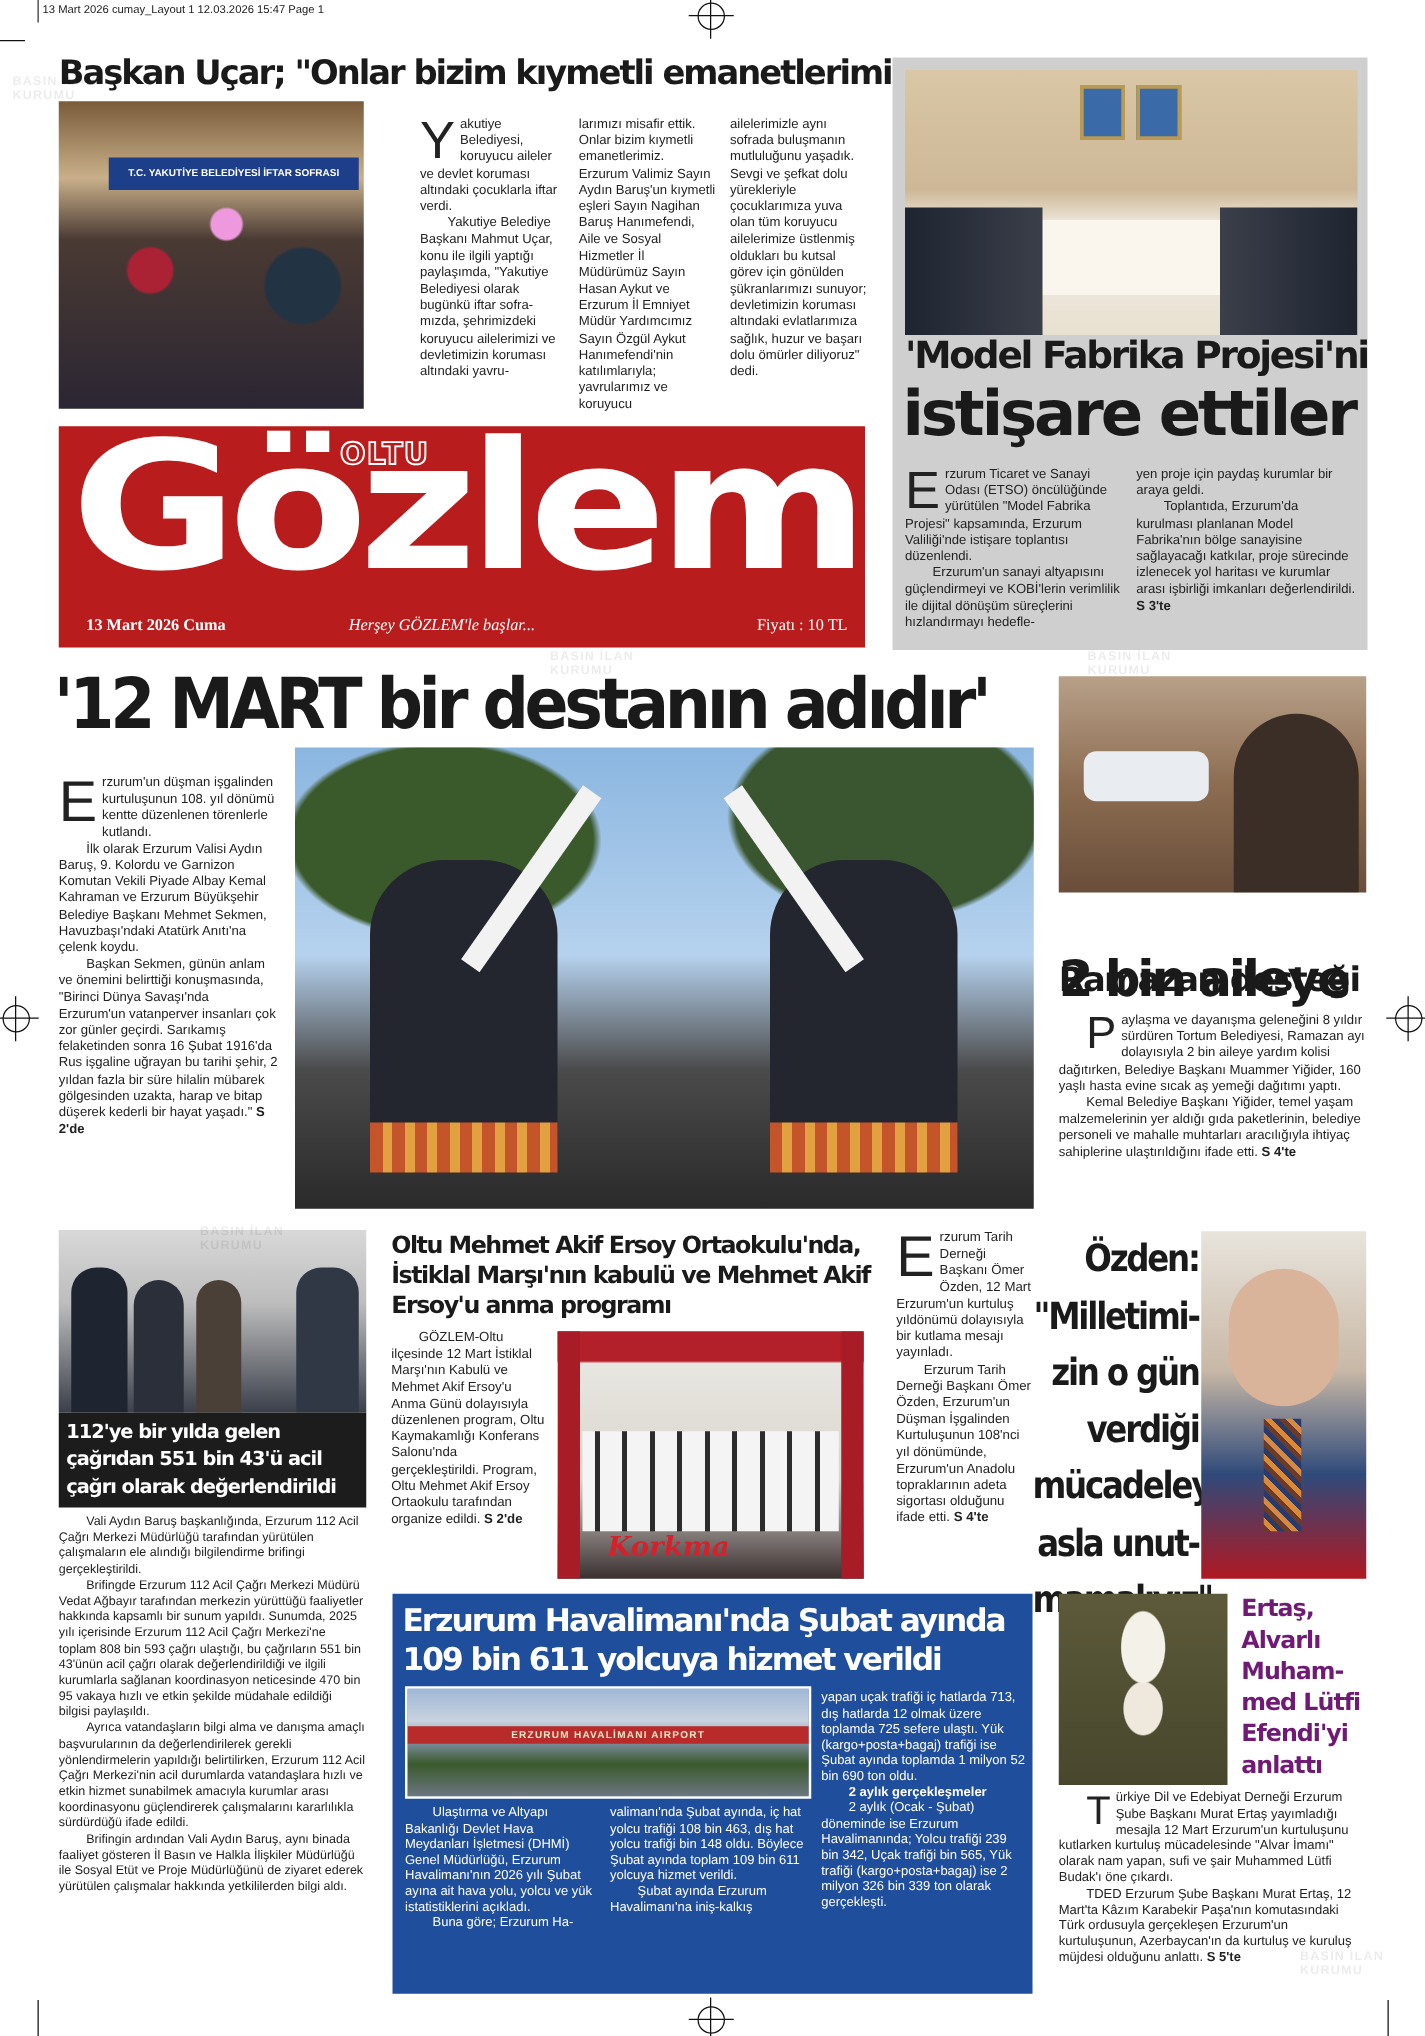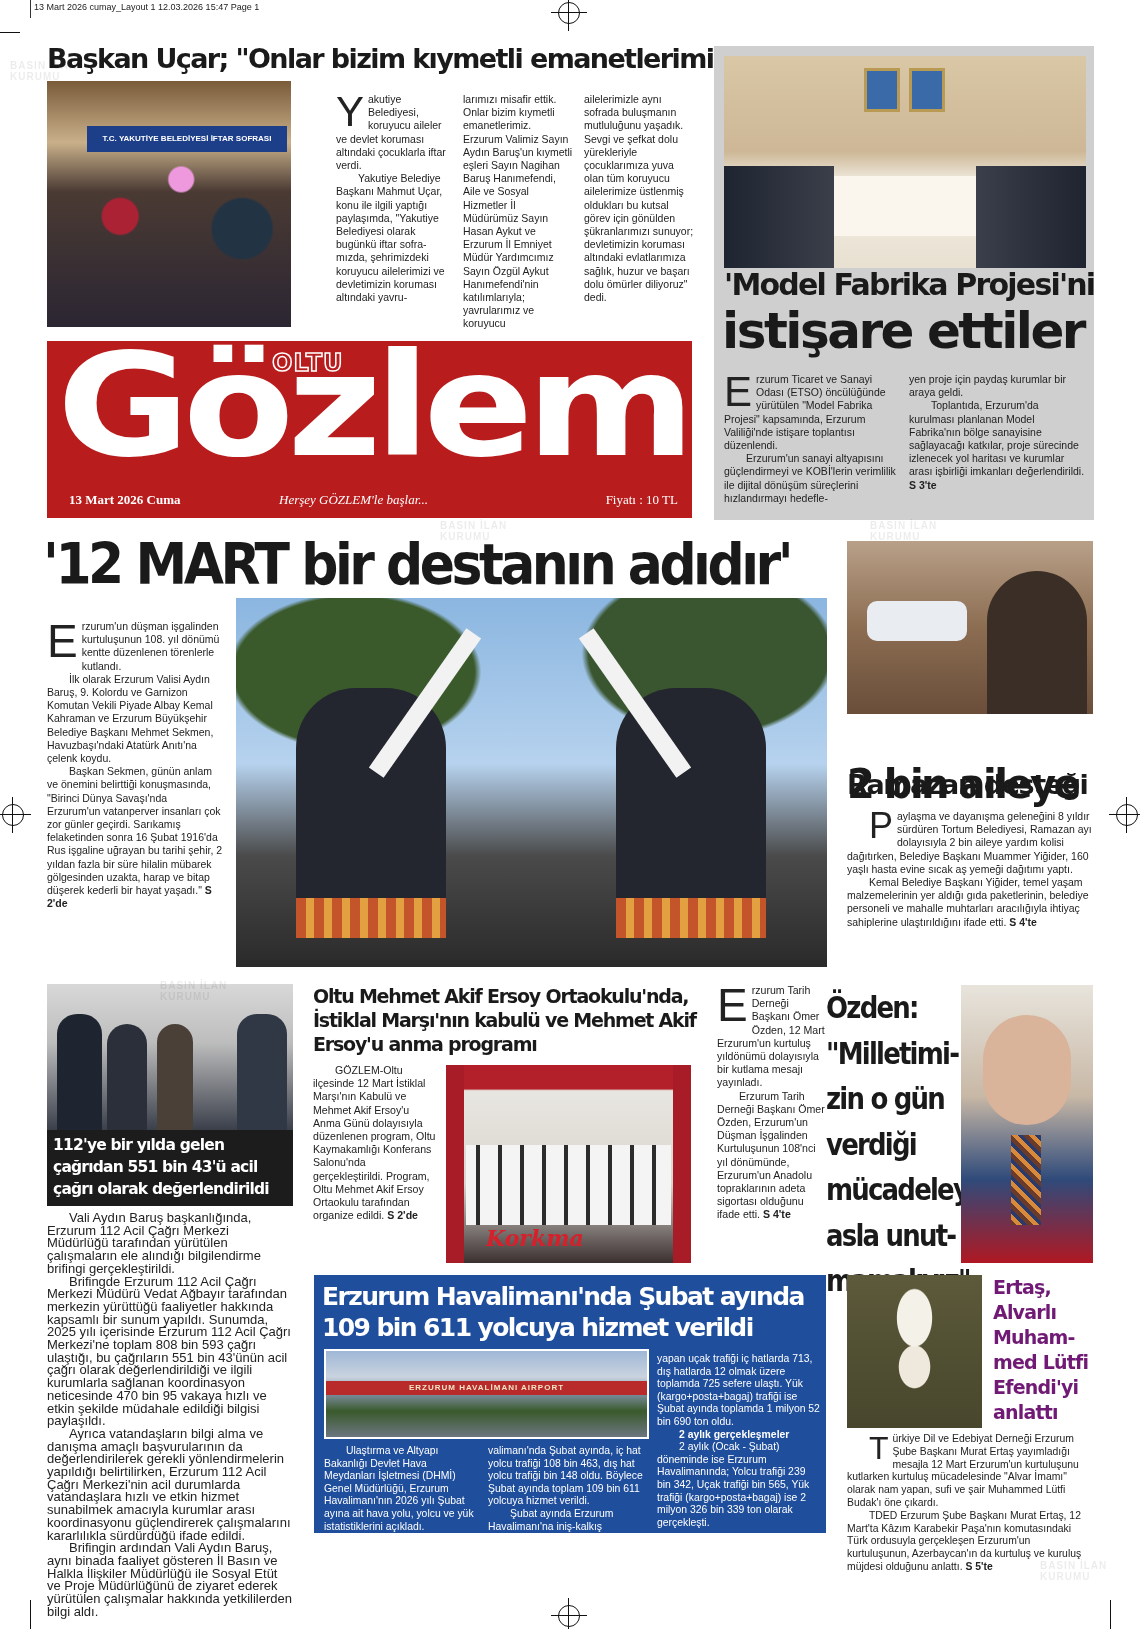--- a/index.html
+++ b/index.html
@@ -131,21 +131,21 @@
 
 <div class="abs photo ph-112" style="left:47px;top:984px;width:246px;height:146px">
   <div style="position:absolute;left:10px;top:30px;width:45px;height:116px;background:#1f2530;border-radius:20px 20px 0 0"></div>
   <div style="position:absolute;left:60px;top:40px;width:40px;height:106px;background:#2a2f3a;border-radius:20px 20px 0 0"></div>
   <div style="position:absolute;left:110px;top:40px;width:36px;height:106px;background:#4a4038;border-radius:18px 18px 0 0"></div>
   <div style="position:absolute;left:190px;top:30px;width:50px;height:116px;background:#303846;border-radius:20px 20px 0 0"></div>
 </div>
 <div class="abs dark-cap" style="left:47px;top:1130px;width:246px;height:76px;padding:4px 6px">
   <div style="font-family:'DejaVu Sans',sans-serif;font-weight:bold;font-size:15.5px;line-height:22px;letter-spacing:-0.8px">112'ye bir yılda gelen çağrıdan 551 bin 43'ü acil çağrı olarak değerlendirildi</div>
 </div>
-<div class="abs body-text" style="left:47px;top:1212px;width:246px;font-size:13px;line-height:12.7px">
+<div class="abs body-text" style="left:47px;top:1212px;width:246px;font-size:10px;line-height:12.7px">
   <p>Vali Aydın Baruş başkanlığında, Erzurum 112 Acil Çağrı Merkezi Müdürlüğü tarafından yürütülen çalışmaların ele alındığı bilgilendirme brifingi gerçekleştirildi.</p>
   <p>Brifingde Erzurum 112 Acil Çağrı Merkezi Müdürü Vedat Ağbayır tarafından merkezin yürüttüğü faaliyetler hakkında kapsamlı bir sunum yapıldı. Sunumda, 2025 yılı içerisinde Erzurum 112 Acil Çağrı Merkezi'ne toplam 808 bin 593 çağrı ulaştığı, bu çağrıların 551 bin 43'ünün acil çağrı olarak değerlendirildiği ve ilgili kurumlarla sağlanan koordinasyon neticesinde 470 bin 95 vakaya hızlı ve etkin şekilde müdahale edildiği bilgisi paylaşıldı.</p>
   <p>Ayrıca vatandaşların bilgi alma ve danışma amaçlı başvurularının da değerlendirilerek gerekli yönlendirmelerin yapıldığı belirtilirken, Erzurum 112 Acil Çağrı Merkezi'nin acil durumlarda vatandaşlara hızlı ve etkin hizmet sunabilmek amacıyla kurumlar arası koordinasyonu güçlendirerek çalışmalarını kararlılıkla sürdürdüğü ifade edildi.</p>
   <p>Brifingin ardından Vali Aydın Baruş, aynı binada faaliyet gösteren İl Basın ve Halkla İlişkiler Müdürlüğü ile Sosyal Etüt ve Proje Müdürlüğünü de ziyaret ederek yürütülen çalışmalar hakkında yetkililerden bilgi aldı.</p>
 </div>
 
 <div class="abs hl" style="left:313px;top:984px;width:392px;font-size:19px;line-height:24px;letter-spacing:-1.2px">Oltu Mehmet Akif Ersoy Ortaokulu'nda, İstiklal Marşı'nın kabulü ve Mehmet Akif Ersoy'u anma programı</div>
 <div class="abs body-text" style="left:313px;top:1064px;width:124px;font-size:10.6px">
   <p><span>GÖZLEM-Oltu ilçesinde 12 Mart İstiklal Marşı'nın Kabulü ve Mehmet Akif Ersoy'u Anma Günü dolayısıyla düzenlenen program, Oltu Kaymakamlığı Konferans Salonu'nda gerçekleştirildi. Program, Oltu Mehmet Akif Ersoy Ortaokulu tarafından organize edildi.</span> <span class="ref">S 2'de</span></p>
 </div>
@@ -153,37 +153,37 @@
   <div style="position:absolute;left:0;top:0;width:18px;height:198px;background:#a71c26"></div>
   <div style="position:absolute;right:0;top:0;width:18px;height:198px;background:#a71c26"></div>
   <div style="position:absolute;left:20px;top:80px;width:205px;height:80px;background:repeating-linear-gradient(90deg,#f4f4f4 0 10px,#2c2c2c 10px 14px,#f4f4f4 14px 22px)"></div>
   <div style="position:absolute;left:40px;top:160px;font-family:'DejaVu Serif',serif;font-style:italic;font-weight:bold;font-size:22px;color:#d6202b">Korkma</div>
 </div>
 
 <div class="abs body-text" style="left:717px;top:984px;width:108px;font-size:10.6px">
   <p class="first"><span class="drop" style="font-size:46px;line-height:38px">E</span><span>rzurum Tarih Derneği Başkanı Ömer Özden, 12 Mart Erzurum'un kurtuluş yıldönümü dolayısıyla bir kutlama mesajı yayınladı.</span></p>
   <p><span>Erzurum Tarih Derneği Başkanı Ömer Özden, Erzurum'un Düşman İşgalinden Kurtuluşunun 108'nci yıl dönümünde, Erzurum'un Anadolu topraklarının adeta sigortası olduğunu ifade etti.</span> <span class="ref">S 4'te</span></p>
 </div>
-<div class="abs" style="left:826px;top:986px;width:133px;">
+<div class="abs" style="left:826px;top:986px;width:133px;text-align:right">
   <div class="hl" style="font-size:26px;line-height:39.5px;letter-spacing:-1.8px;transform:scaleY(1.15);transform-origin:right top">
     <div>Özden:</div>
     <div>"Milletimi-</div>
     <div>zin o gün</div>
     <div>verdiği</div>
     <div>mücadeleyi</div>
     <div>asla unut-</div>
     <div>mamalıyız"</div>
   </div>
 </div>
 <div class="abs photo ph-ozden" style="left:961px;top:985px;width:132px;height:278px">
   <div style="position:absolute;left:22px;top:30px;width:88px;height:110px;background:#d9b39a;border-radius:44px"></div>
   <div style="position:absolute;left:50px;top:150px;width:30px;height:90px;background:repeating-linear-gradient(45deg,#6a3a2a 0 4px,#d88a3a 4px 8px,#2a3a6a 8px 12px)"></div>
 </div>
 
-<div class="abs blue-box" style="left:314px;top:1275px;width:512px;height:258px">
+<div class="abs blue-box" style="left:314px;top:1275px;width:512px;height:320px">
   <div style="position:absolute;left:8px;top:6px;width:500px;font-family:'DejaVu Sans',sans-serif;font-weight:bold;font-size:25px;line-height:31px;letter-spacing:-1.6px">Erzurum Havalimanı'nda Şubat ayında 109 bin 611 yolcuya hizmet verildi</div>
   <div class="photo ph-airport" style="position:absolute;left:10px;top:74px;width:325px;height:90px;border:2px solid #fff">
     <div style="position:absolute;left:0;top:30px;width:100%;height:14px;background:#b92a2a;color:#f2e4c4;font-size:8px;font-weight:bold;text-align:center;line-height:14px;letter-spacing:1px">ERZURUM HAVALİMANI   AIRPORT</div>
   </div>
   <div class="body-text" style="position:absolute;left:10px;top:170px;width:155px;font-size:10.4px;line-height:12.6px">
     <p>Ulaştırma ve Altyapı Bakanlığı Devlet Hava Meydanları İşletmesi (DHMİ) Genel Müdürlüğü, Erzurum Havalimanı'nın 2026 yılı Şubat ayına ait hava yolu, yolcu ve yük istatistiklerini açıkladı.</p>
     <p>Buna göre; Erzurum Ha-</p>
   </div>
   <div class="body-text" style="position:absolute;left:174px;top:170px;width:160px;font-size:10.4px;line-height:12.6px">
     <p class="first">valimanı'nda Şubat ayında, iç hat yolcu trafiği 108 bin 463, dış hat yolcu trafiği bin 148 oldu. Böylece Şubat ayında toplam 109 bin 611 yolcuya hizmet verildi.</p>

